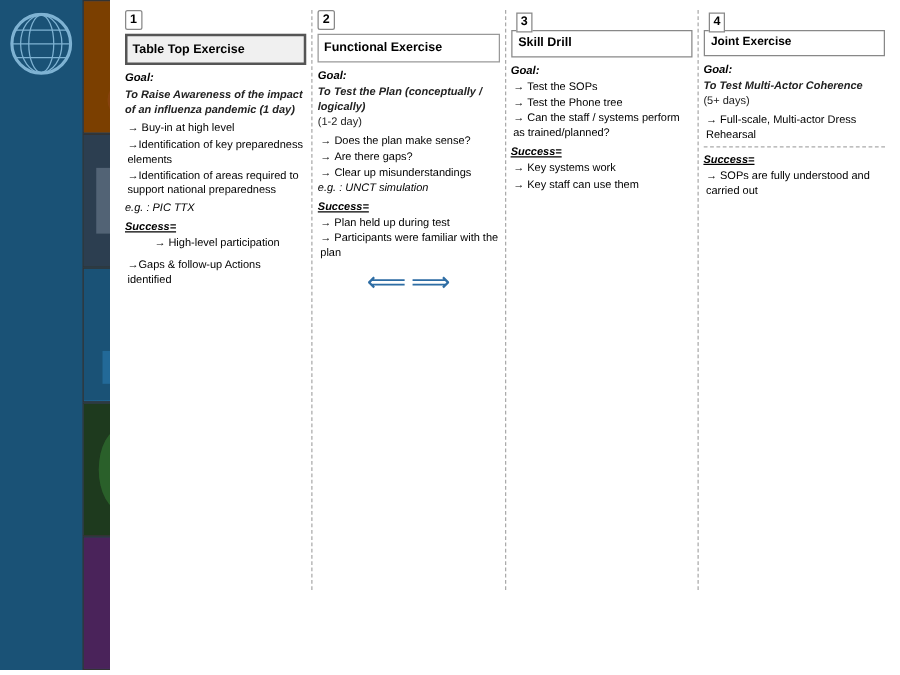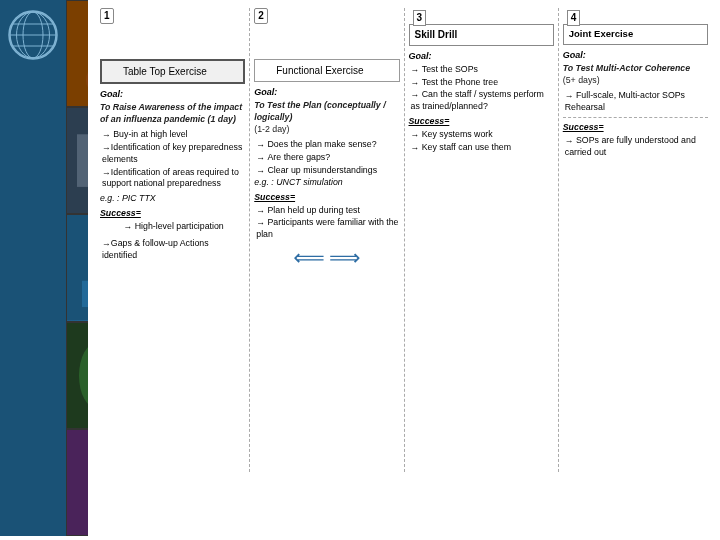--- a/index.html
+++ b/index.html
@@ -106,25 +106,24 @@
       position: relative;
       border-left: 1px dashed #aaa;
       font-size: 9.5px;
       line-height: 1.35;
     }
     .col:first-child { border-left: none; }
 
     .col-box {
       background: #fff;
       border: 1px solid #999;
-      padding: 4px 21px;
+      padding: 4px 4px;
       margin-bottom: 4px;
       font-size: 10px;
-      font-weight: normal;
-      margin-top: 32px;
+      font-weight: bold;
     }
 
     .col-box.highlighted {
       background: #f0f0f0;
       border: 2px solid #555;
     }
 
     .goal-label {
       font-weight: bold;
       font-style: italic;
@@ -366,20 +365,20 @@
 
     <div class="col">
       <div class="joint-exercise-area">
         <span class="num4-badge">4</span>
         <div class="joint-exercise-box">Joint Exercise</div>
       </div>
       <div class="goal-label">Goal:</div>
       <div class="body-text">
         <span class="italic-bold">To Test Multi-Actor Coherence</span><br>(5+ days)
       </div>
-      <div class="arrow-item">Full-scale, Multi-actor SOPs Rehearsal</div>
+      <div class="arrow-item">Full-scale, Multi-actor Dress Rehearsal</div>
       <div class="divider-line"></div>
       <div class="success-label">Success=</div>
       <div style="font-size:8.8px; padding-left:2px;">→ SOPs are fully understood and carried out</div>
     </div>
 
   </div>
 </div>
 
 </body></html>

